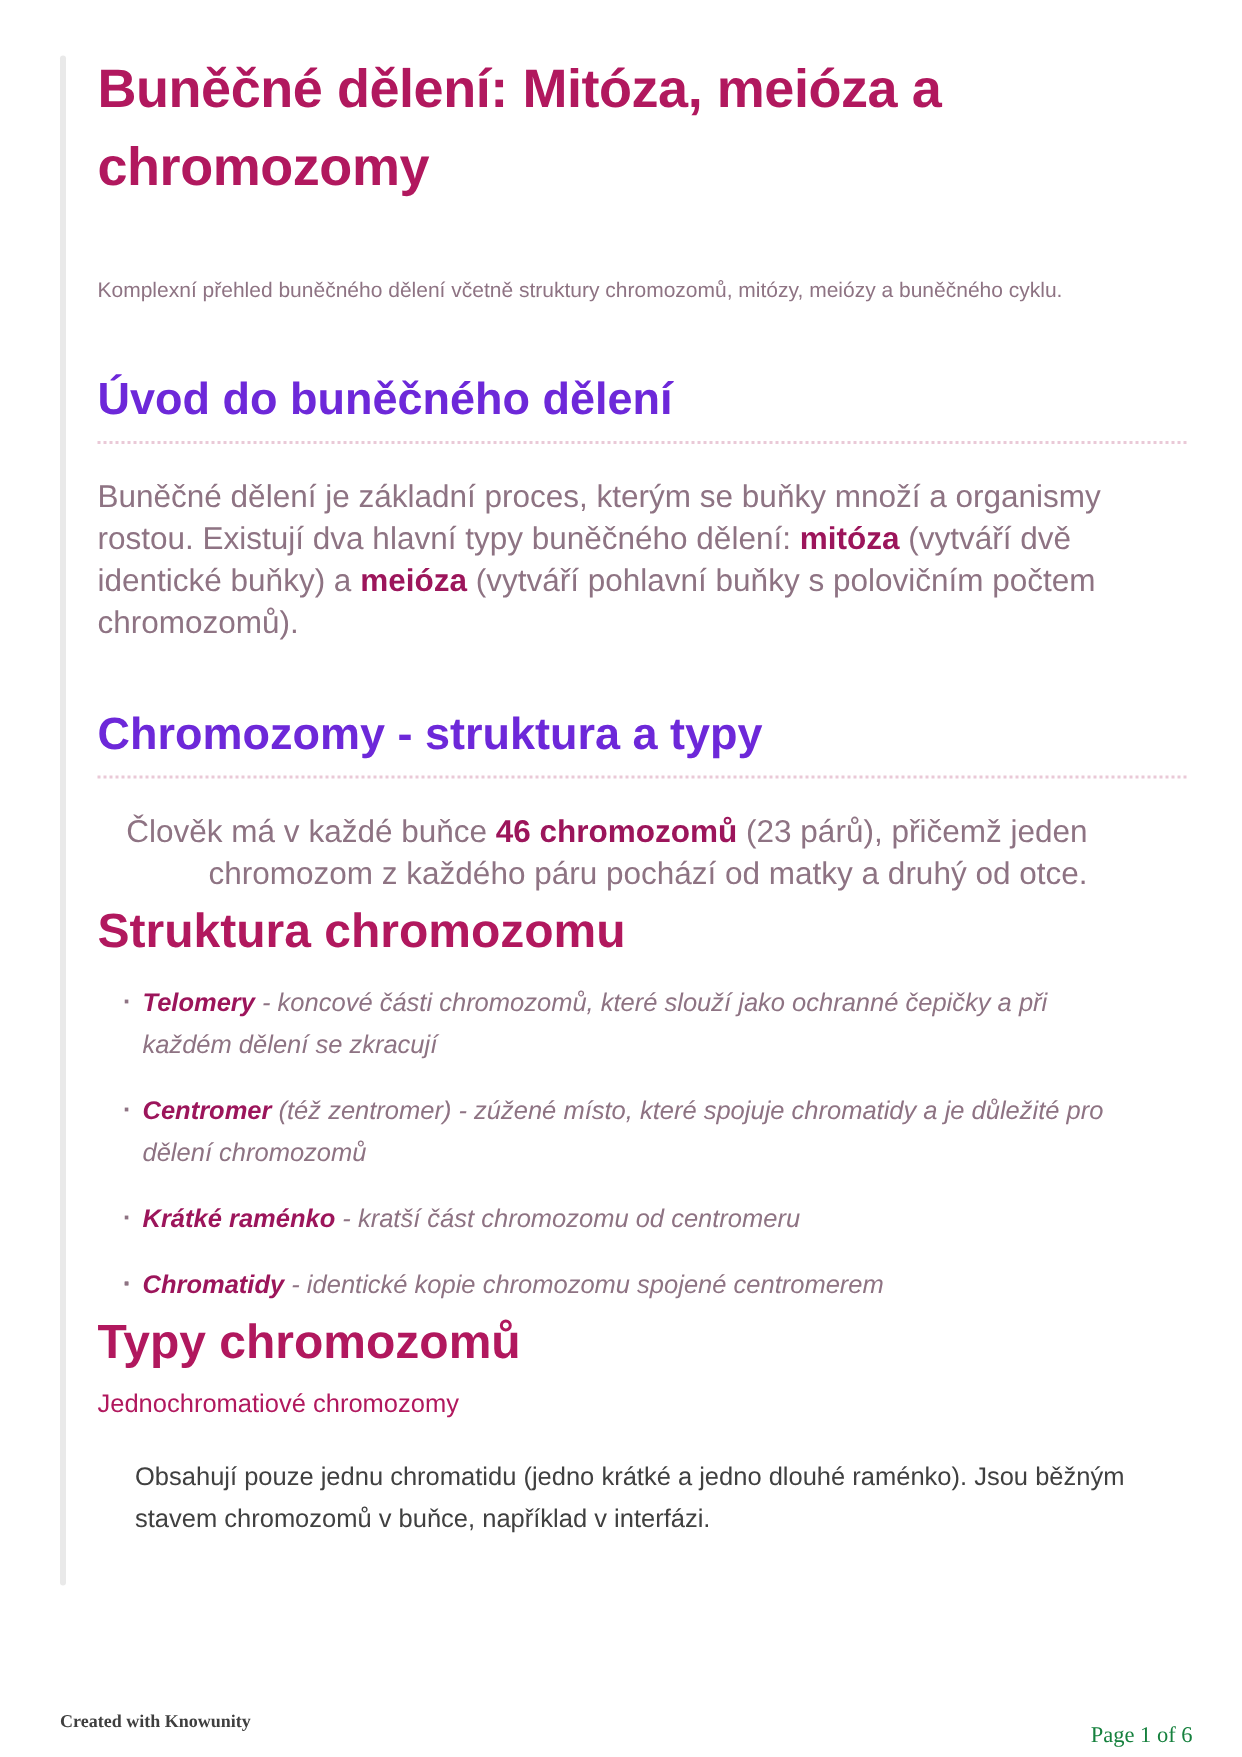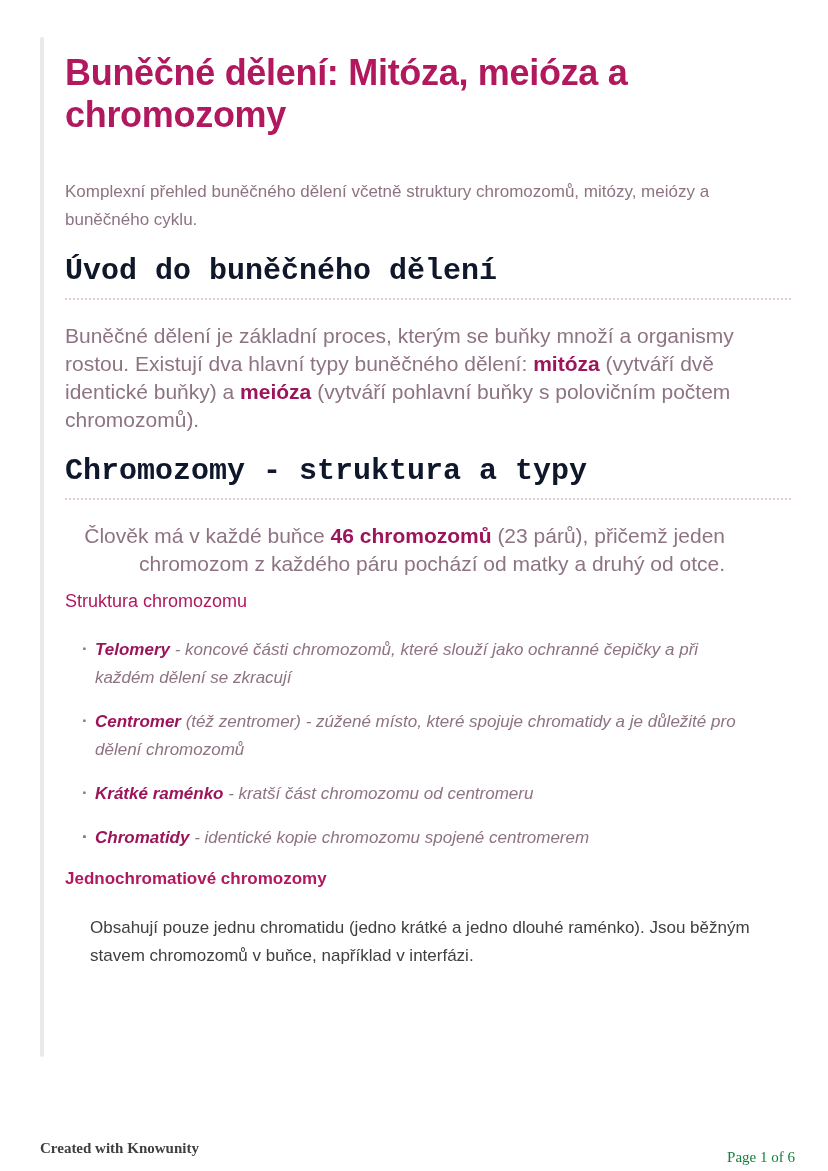--- a/index.html
+++ b/index.html
@@ -20,62 +20,61 @@
     background: #e9e9e9;
     border-radius: 3px;
   }
   .content {
     position: absolute;
     left: 65px;
     top: 0;
     width: 726px;
   }
   h1.page-title {
-    margin-top: 52px;
+    margin-top: 33px;
     font-size: 36px;
-    line-height: 42px;
+    line-height: 52px;
     font-weight: bold;
     color: #b1185e;
     letter-spacing: -0.3px;
     max-width: 690px;
   }
   p.page-subtitle {
     margin-top: 42px;
-    font-size: 17px;
+    font-size: 14px;
     line-height: 28px;
     color: #8e7383;
     max-width: 700px;
   }
   h2.section-heading {
-    margin-top: 19px;
+    margin-top: 42px;
     font-size: 30px;
     line-height: 36px;
     font-weight: bold;
-    color: #0f172a;
+    color: #6d28d9;
     padding-bottom: 9px;
     border-bottom: 2px dotted #eac9d7;
-    font-family: Liberation Mono, monospace;
   }
   p.body-para {
     margin-top: 22px;
     font-size: 21px;
     line-height: 28px;
     color: #8e7383;
   }
   .w700 { max-width: 700px; }
   .w660 { max-width: 660px; text-align: right; }
   strong.term {
     font-weight: bold;
     color: #9c155b;
   }
   h3.sub-heading {
     margin-top: 8px;
-    font-size: 18px;
+    font-size: 32px;
     line-height: 30px;
-    font-weight: normal;
+    font-weight: bold;
     color: #b1185e;
   }
   h3.sub-heading.first { margin-top: 8px; }
   ul.term-list {
     list-style: none;
     margin-top: 20px;
   }
   ul.term-list li {
     position: relative;
     padding-left: 30px;
@@ -91,37 +90,37 @@
     left: 17px;
     top: -1px;
     font-weight: bold;
     color: #8e7383;
   }
   ul.term-list li .li-text { max-width: 650px; display: inline-block; font-style: italic; }
   h4.minor-heading {
     margin-top: 16px;
     font-size: 17px;
     line-height: 22px;
-    font-weight: bold;
+    font-weight: normal;
     color: #b1185e;
   }
   p.indent-para {
     margin: 24px 0 0 25px;
     font-size: 17px;
     line-height: 28px;
     color: #404040;
     max-width: 660px;
   }
   .footer-credit {
     position: absolute;
     left: 40px;
     top: 1140px;
     font-family: "Liberation Serif", serif;
     font-weight: bold;
-    font-size: 15px;
+    font-size: 12px;
     color: #3f3f3f;
   }
   .footer-page {
     position: absolute;
     right: 33px;
     top: 1149px;
     font-family: "Liberation Serif", serif;
     font-size: 15px;
     color: #15803d;
   }
@@ -148,20 +147,21 @@
   <h3 class="sub-heading first">Struktura chromozomu</h3>
 
   <ul class="term-list">
     <li><span class="bullet-marker">·</span><span class="li-text"><strong class="term">Telomery</strong><span> - koncové části chromozomů, které slouží jako ochranné čepičky a při každém dělení se zkracují</span></span></li>
     <li><span class="bullet-marker">·</span><span class="li-text"><strong class="term">Centromer</strong><span> (též zentromer) - zúžené místo, které spojuje chromatidy a je důležité pro dělení chromozomů</span></span></li>
     <li><span class="bullet-marker">·</span><span class="li-text"><strong class="term">Krátké raménko</strong><span> - kratší část chromozomu od centromeru</span></span></li>
     <li><span class="bullet-marker">·</span></li>
     <li><span class="bullet-marker">·</span><span class="li-text"><strong class="term">Chromatidy</strong><span> - identické kopie chromozomu spojené centromerem</span></span></li>
   </ul>
 
+  <h3 class="sub-heading">Typy chromozomů</h3>
 
   <h4 class="minor-heading">Jednochromatiové chromozomy</h4>
 
   <p class="indent-para">Obsahují pouze jednu chromatidu (jedno krátké a jedno dlouhé raménko). Jsou běžným stavem chromozomů v buňce, například v interfázi.</p>
 
 </div>
 
 <div class="footer-credit">Created with Knowunity</div>
 <div class="footer-page">Page 1 of 6</div>
 

